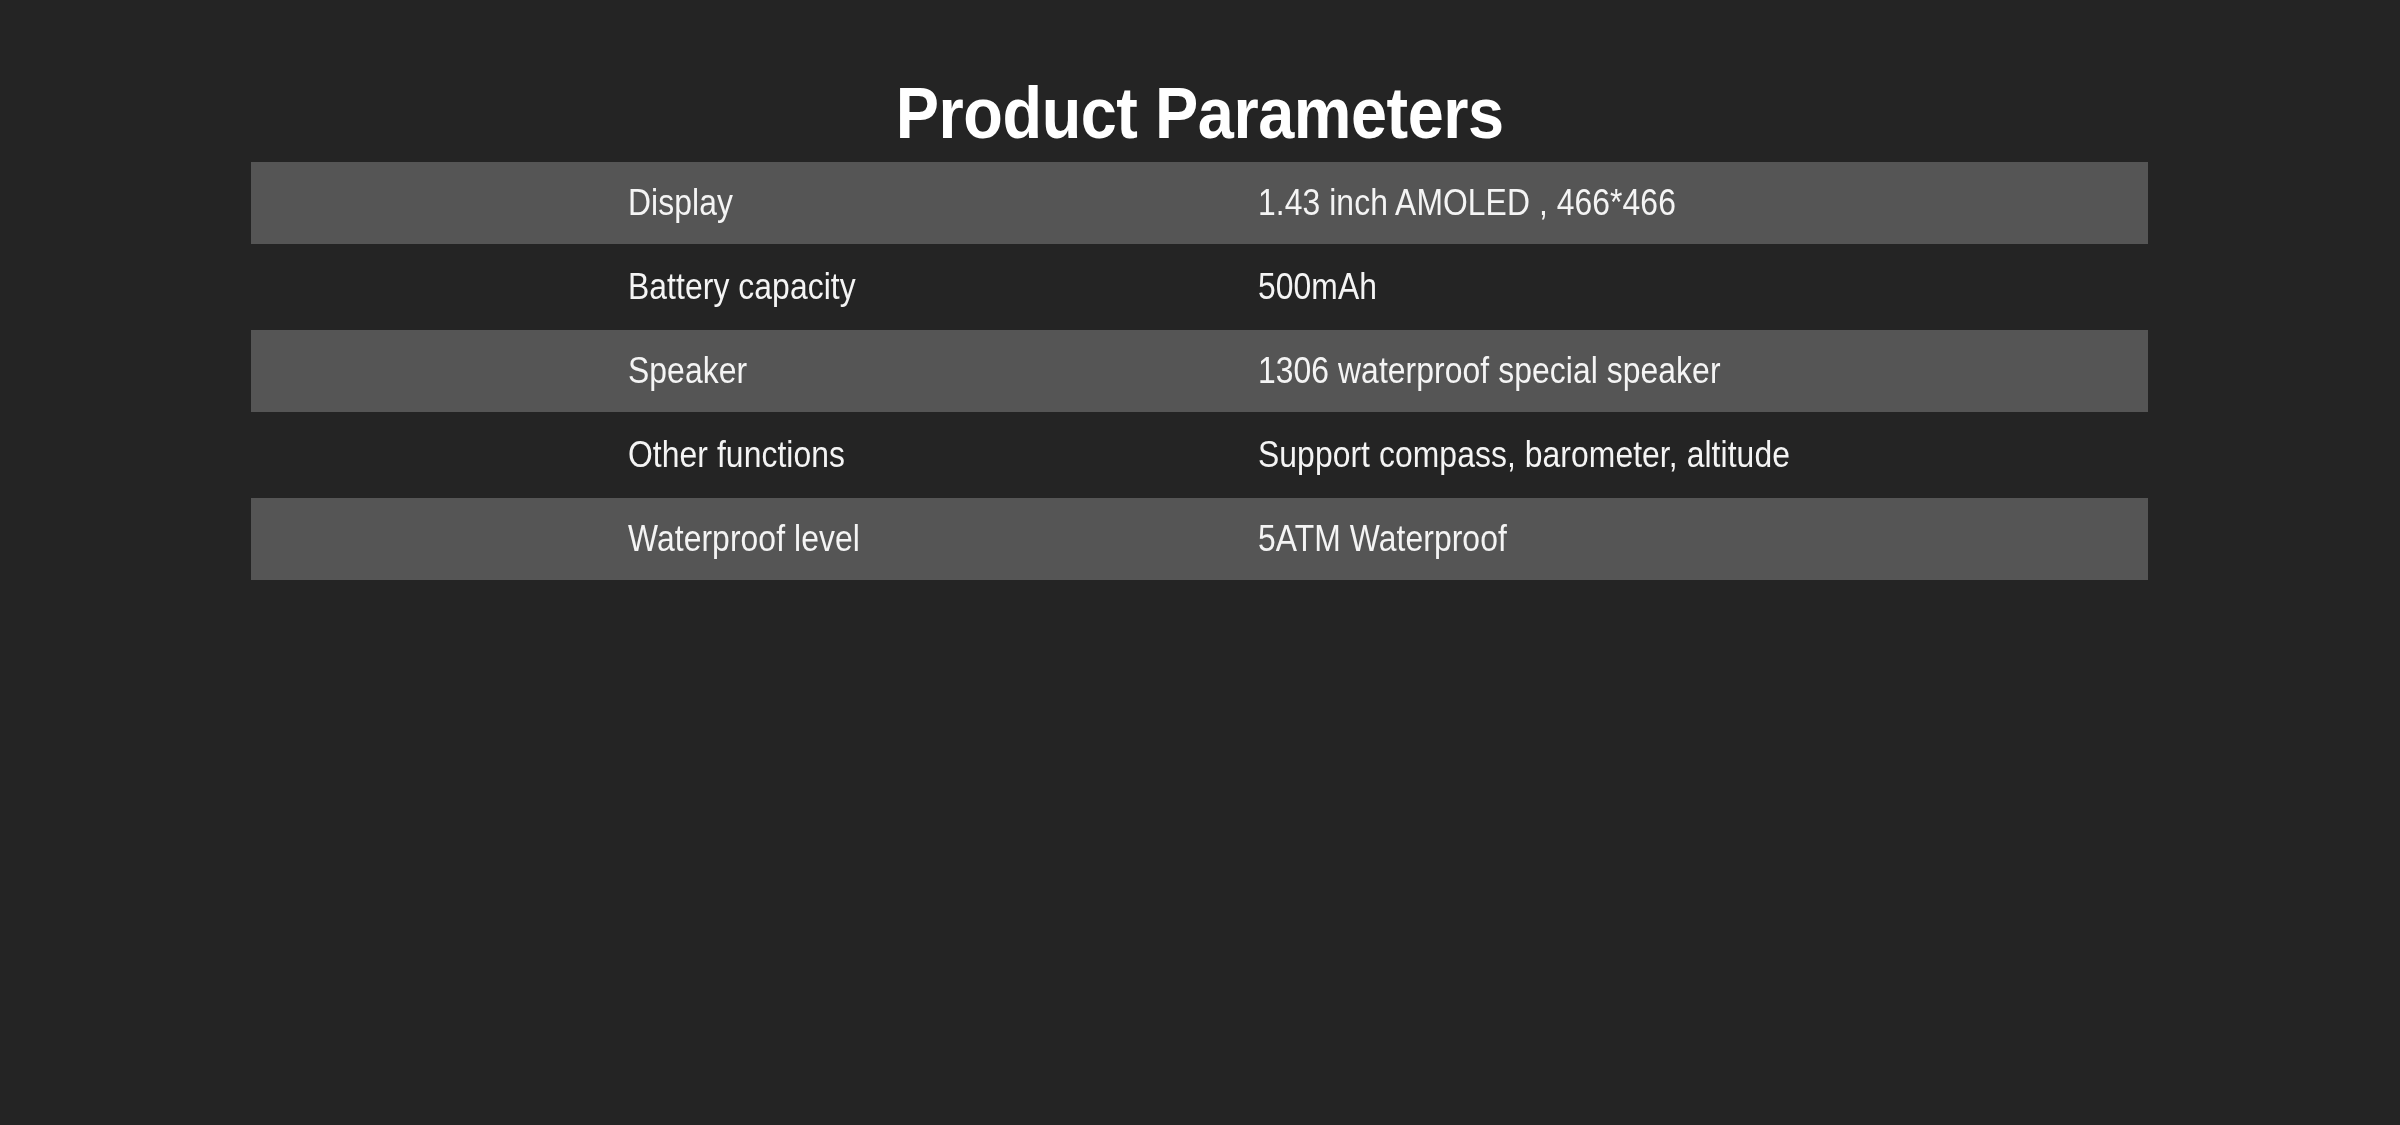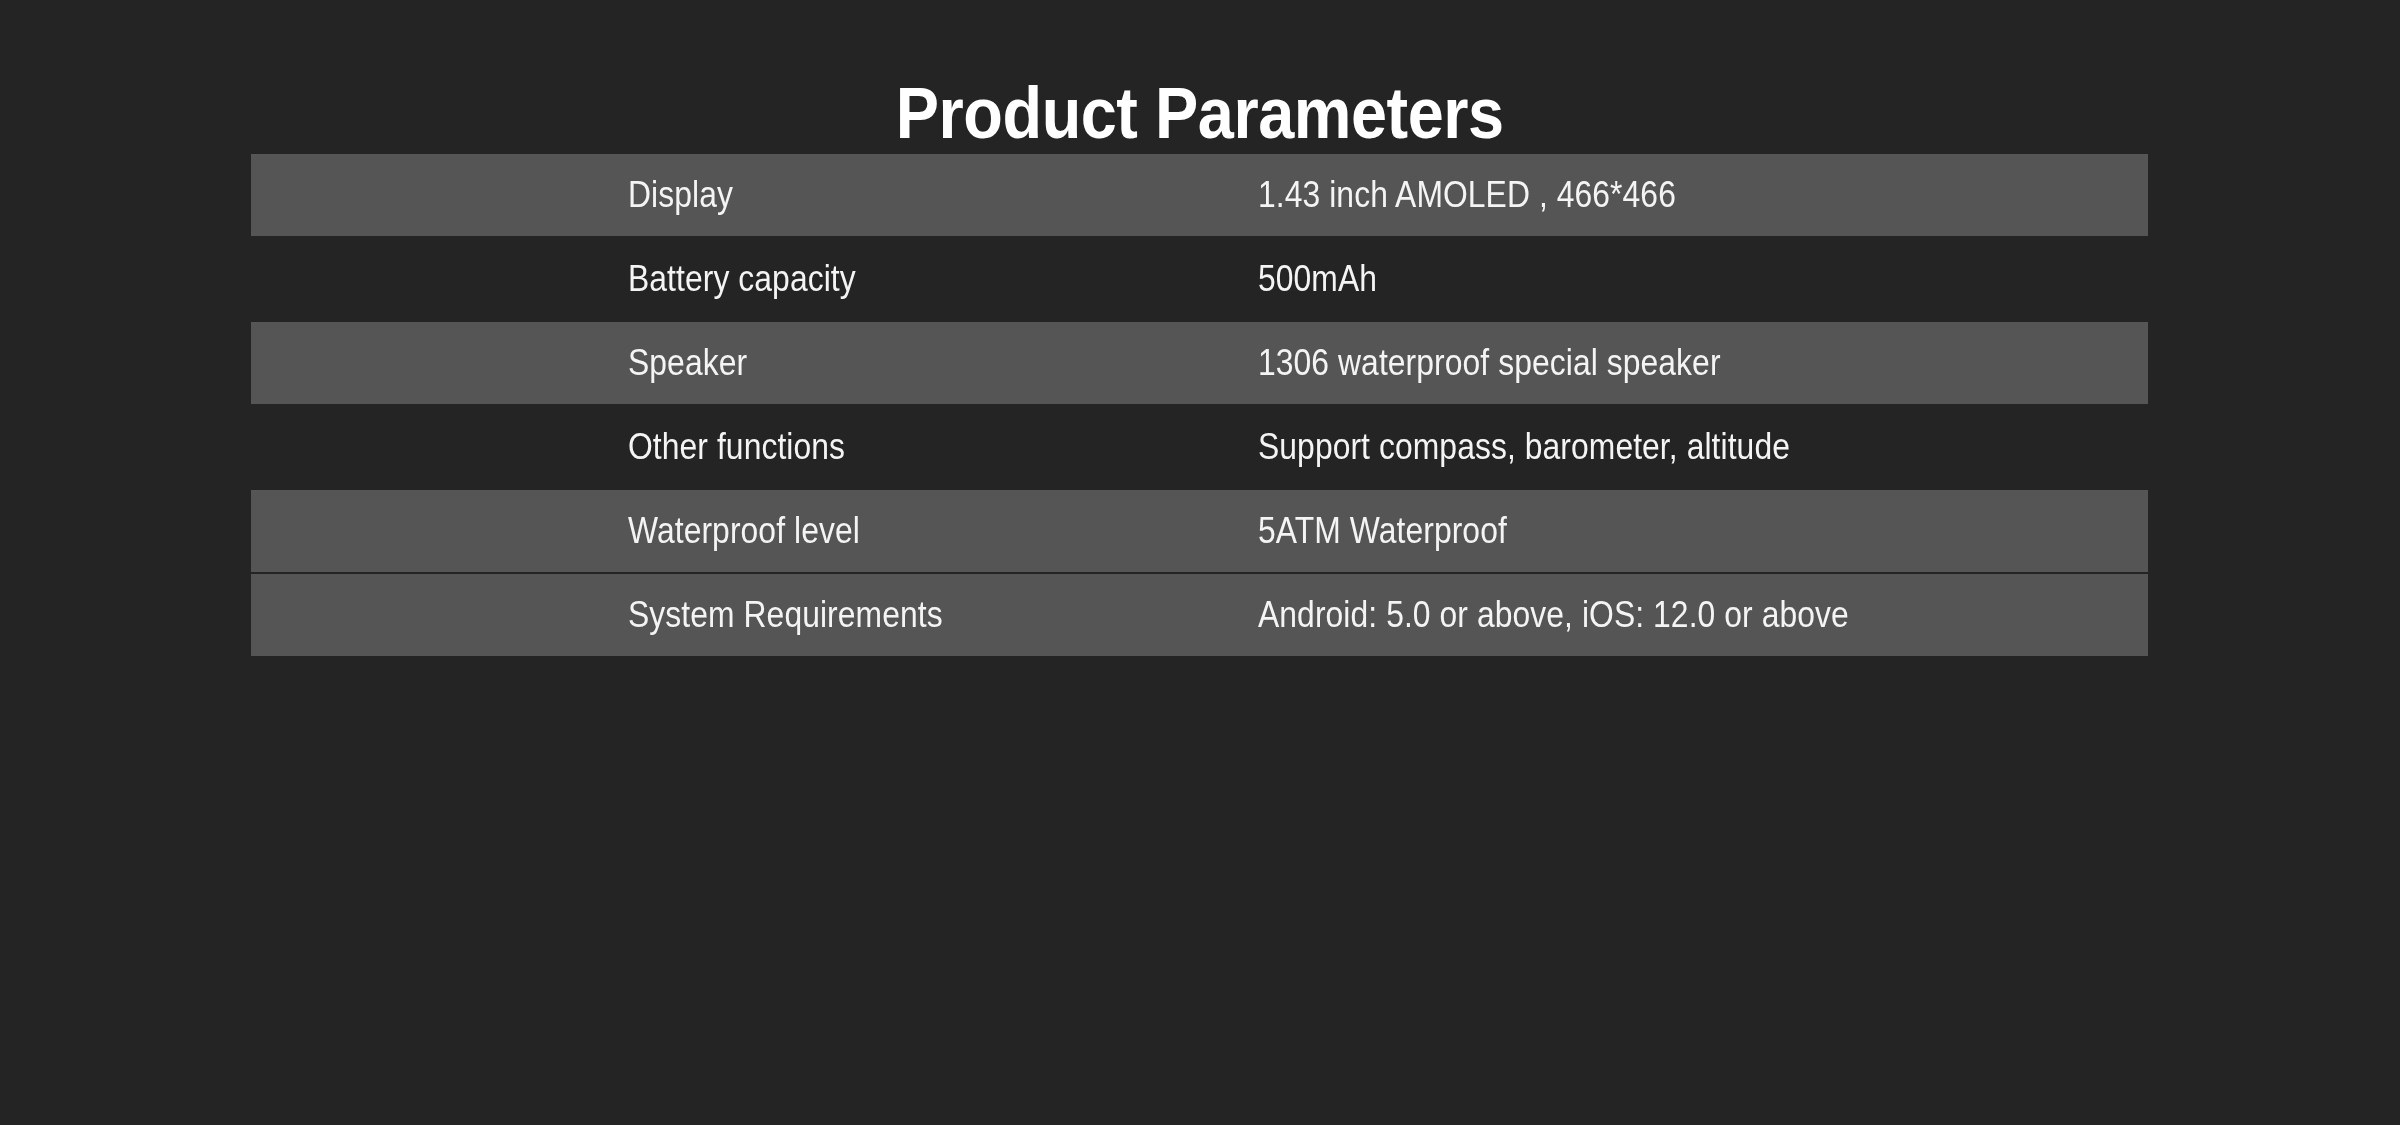--- a/index.html
+++ b/index.html
@@ -30,21 +30,21 @@
     font-size: 72px;
     line-height: 86px;
     letter-spacing: -0.5px;
     transform: scaleX(0.90);
     transform-origin: 1197px 50%;
     white-space: nowrap;
   }
   #spec-table {
     position: absolute;
     left: 251px;
-    top: 154px;
+    top: 162px;
     width: 1897px;
     text-decoration: underline;
   }
   .spec-row {
     position: relative;
     height: 82px;
     margin-bottom: 2.1px;
     background: transparent;
   }
   .spec-row.striped {
@@ -95,19 +95,15 @@
         <span class="spec-value">1306 waterproof special speaker</span>
       </div>
       <div class="spec-row">
         <span class="spec-label">Other functions</span>
         <span class="spec-value">Support compass, barometer, altitude</span>
       </div>
       <div class="spec-row striped">
         <span class="spec-label">Waterproof level</span>
         <span class="spec-value">5ATM Waterproof</span>
       </div>
-      <div class="spec-row striped">
-        <span class="spec-label">System Requirements</span>
-        <span class="spec-value">Android: 5.0 or above, iOS: 12.0 or above</span>
-      </div>
     </div>
 
 </div>
 
 </body></html>

